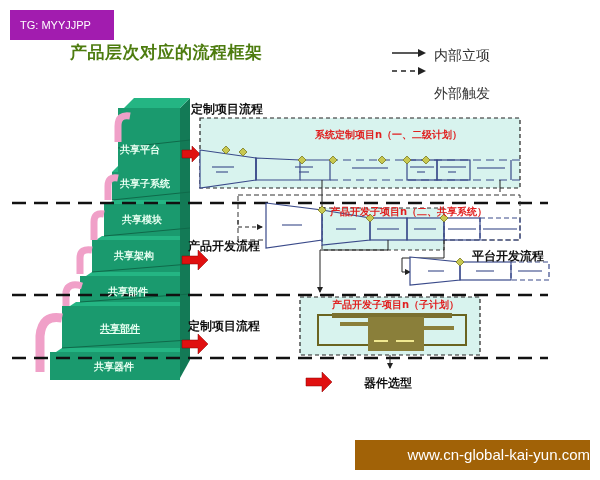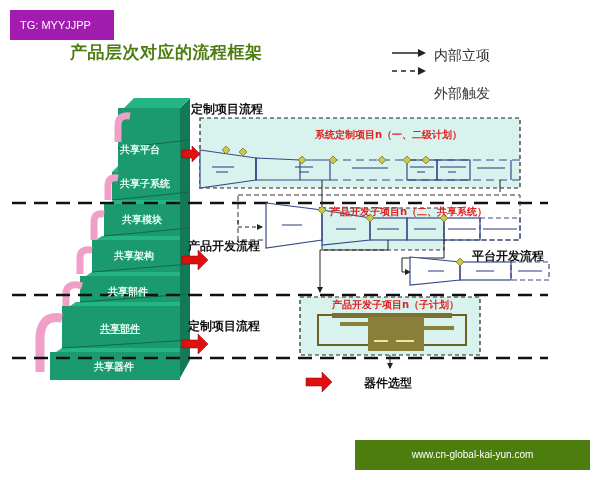--- a/index.html
+++ b/index.html
@@ -6,22 +6,22 @@
   html, body { width: 600px; height: 480px; background: #ffffff; overflow: hidden; }
   body { position: relative; font-family: "DejaVu Sans", "Liberation Sans", sans-serif; }
   .abs { position: absolute; }
   .watermark-tl {
     left: 10px; top: 10px; width: 104px; height: 30px;
     background: #a21caf; color: #ffffff; font-size: 11px; line-height: 30px;
     padding-left: 10px; font-family: "Liberation Sans", sans-serif;
   }
   .watermark-br {
     left: 355px; top: 440px; width: 235px; height: 30px;
-    background: #4d7c0f; color: #ffffff; font-size: 10px; line-height: 30px;
-    text-align: center; font-family: "Liberation Sans", sans-serif;
+    background: #a16207; color: #ffffff; font-size: 15px; line-height: 30px;
+    text-align: right; font-family: "Liberation Sans", sans-serif;
   }
   .title {
     left: 70px; top: 41px; font-size: 17px; font-weight: bold; color: #4d7c0f;
     letter-spacing: 0.5px;
   }
   .legend-item { font-size: 14px; color: #333; font-family: Liberation Mono, monospace; }
   .section-label { font-size: 12px; font-weight: bold; color: #111; }
   .red-title { font-size: 10px; font-weight: bold; color: #e02020; white-space: nowrap; }
   svg { position: absolute; left: 0; top: 0; }
   .block-label { font-size: 10px; font-weight: bold; color: #e8fff2; white-space: nowrap; }

